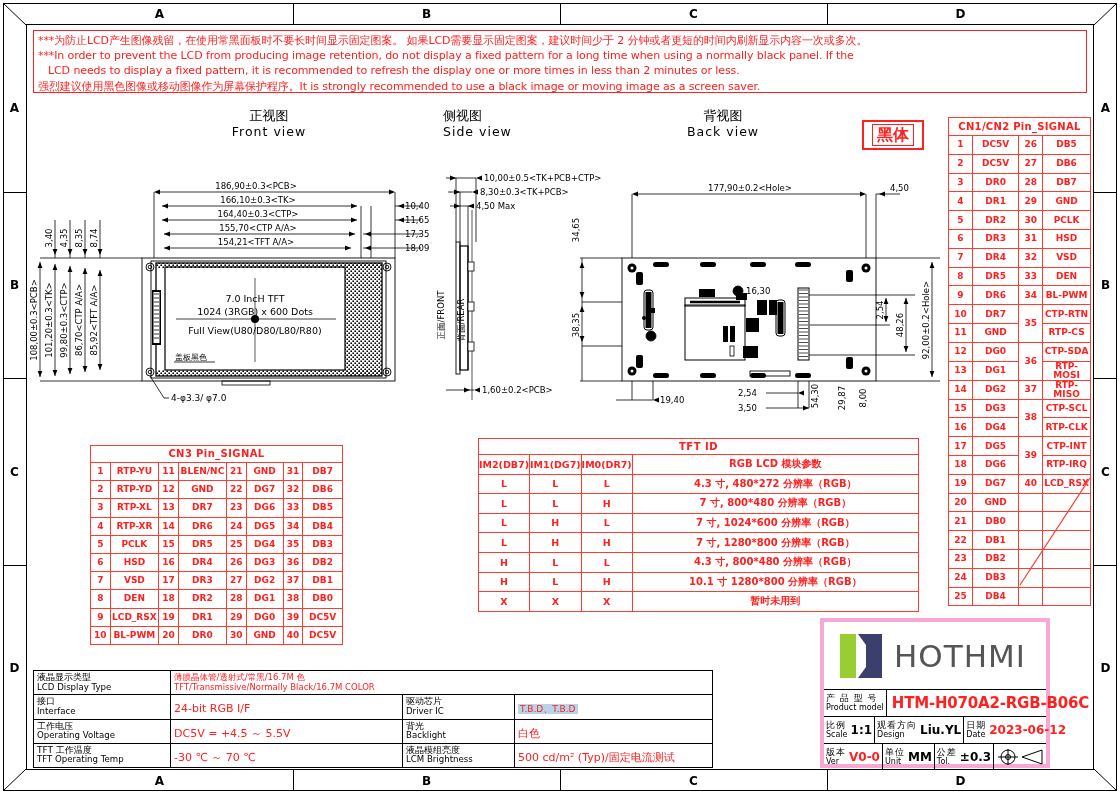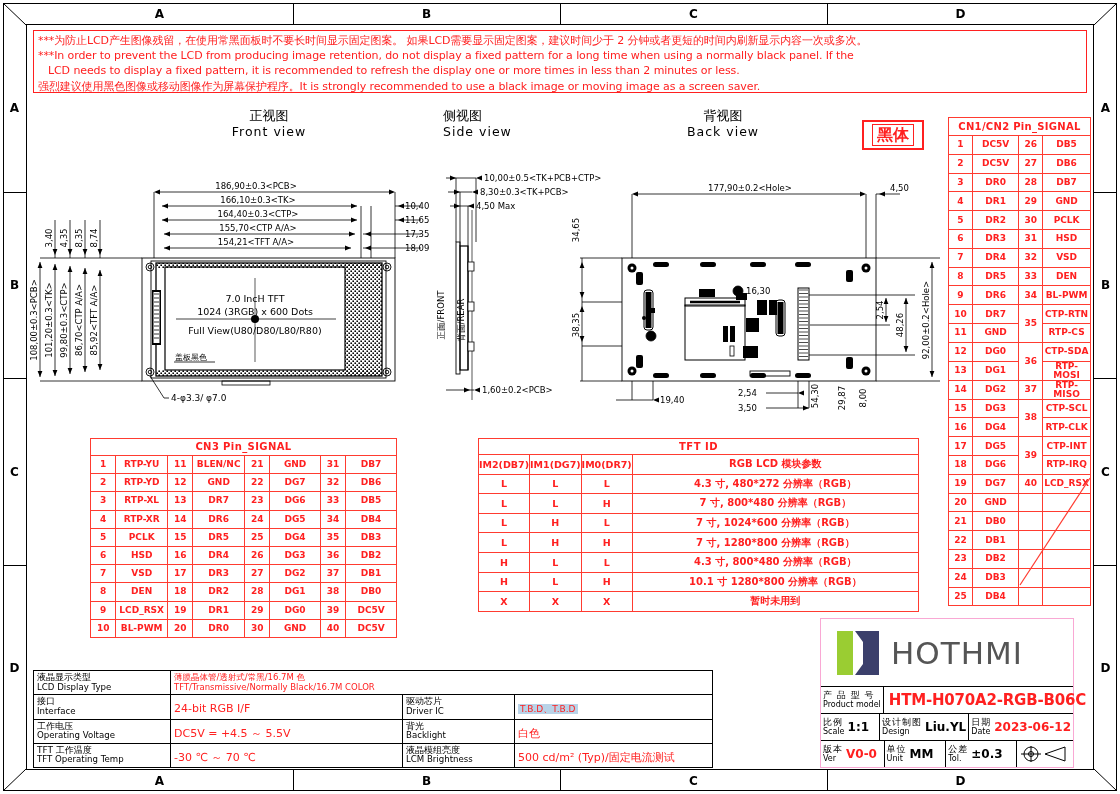--- a/index.html
+++ b/index.html
@@ -44,21 +44,21 @@
   #cn12{position:absolute;left:948px;top:117px;}
   #cn12 table{width:143px;}
   #cn12 td{font-size:9px;height:17.8px;}
   #cn12 .hdr{font-size:10px;height:17px;letter-spacing:.3px;}
   #cn12 .cnum{width:24px;}
   #cn12 .csig{width:47px;}
   #cn12 .blank{border-color:#ff3b30;}
 
   
   #cn3{position:absolute;left:90px;top:438px;}
-  #cn3 table{width:307px;}
+  #cn3 table{width:253px;margin-top:7px;}
   #cn3 td{font-size:9px;height:17.2px;}
   #cn3 .hdr{font-size:10px;height:16px;letter-spacing:.4px;}
   #cn3 .n{width:25px;}
   #cn3 .s{width:51px;}
 
   
   #tftid{position:absolute;left:478px;top:438px;}
   #tftid table{width:441px;}
   #tftid td{font-size:9.5px;height:18.6px;}
   #tftid .hdr{font-size:10px;height:15px;letter-spacing:.5px;}
@@ -69,21 +69,21 @@
   #spec{position:absolute;left:33px;top:670px;width:680px;height:98px;}
   #spec table{width:100%;height:100%;border-collapse:collapse;}
   #spec td{border:1px solid #000;padding:0 3px;vertical-align:middle;}
   .lbl{color:#000;font-size:8.6px;line-height:9.6px;white-space:nowrap;}
   .lbl .cn{font-size:9px;}
   .valred{color:#ff2020;font-size:11px;white-space:nowrap;}
   .valred.small{font-size:8.5px;line-height:9.6px;}
   .hl{background:#b9d3e8;color:#ff2020;font-size:9px;padding:0 2px;}
 
   
-  #title{position:absolute;left:820px;top:618px;width:254px;height:150px;border:1px solid #f9a8d4;box-sizing:border-box;}
+  #title{position:absolute;left:820px;top:618px;width:230px;height:150px;border:4px solid #f9a8d4;box-sizing:border-box;}
   #logo{height:68px;border-bottom:1px solid #000;display:flex;align-items:center;padding-left:12px;box-sizing:border-box;}
   #logo .mark{width:52px;height:50px;margin-right:6px;}
   #logo .word{font-size:31px;color:#555;letter-spacing:1px;font-family:"DejaVu Sans","Liberation Sans",sans-serif;}
   #title .row{display:flex;border-bottom:1px solid #000;box-sizing:border-box;}
   #title .row:last-child{border-bottom:none;}
   #title .cell{display:flex;align-items:center;border-right:1px solid #000;box-sizing:border-box;padding:0 2px;}
   #title .cell:last-child{border-right:none;}
   #title .k{color:#000;font-size:8px;line-height:9px;white-space:nowrap;}
   #title .k .cn{font-size:9px;letter-spacing:1px;}
   #title .v{color:#ff2020;font-size:12px;font-weight:bold;white-space:nowrap;margin-left:3px;}
@@ -910,21 +910,21 @@
       <div class="cell" style="flex:1;">
         <span class="v model">HTM-H070A2-RGB-B06C</span>
       </div>
     </div>
     <div class="row" style="height:27px;">
       <div class="cell" style="width:70px;">
         <span class="k"><span class="cn">比例</span><br><span>Scale</span></span>
         <span class="v black">1:1</span>
       </div>
       <div class="cell" style="width:98px;">
-        <span class="k"><span class="cn">设计制图</span><br><span>Design</span></span>
+        <span class="k"><span class="cn">观看方向</span><br><span>Design</span></span>
         <span class="v black">Liu.YL</span>
       </div>
       <div class="cell" style="flex:1;">
         <span class="k"><span class="cn">日期</span><br><span>Date</span></span>
         <span class="v">2023-06-12</span>
       </div>
     </div>
     <div class="row" style="height:26px;">
       <div class="cell" style="width:70px;">
         <span class="k"><span class="cn">版本</span><br><span>Ver</span></span>

